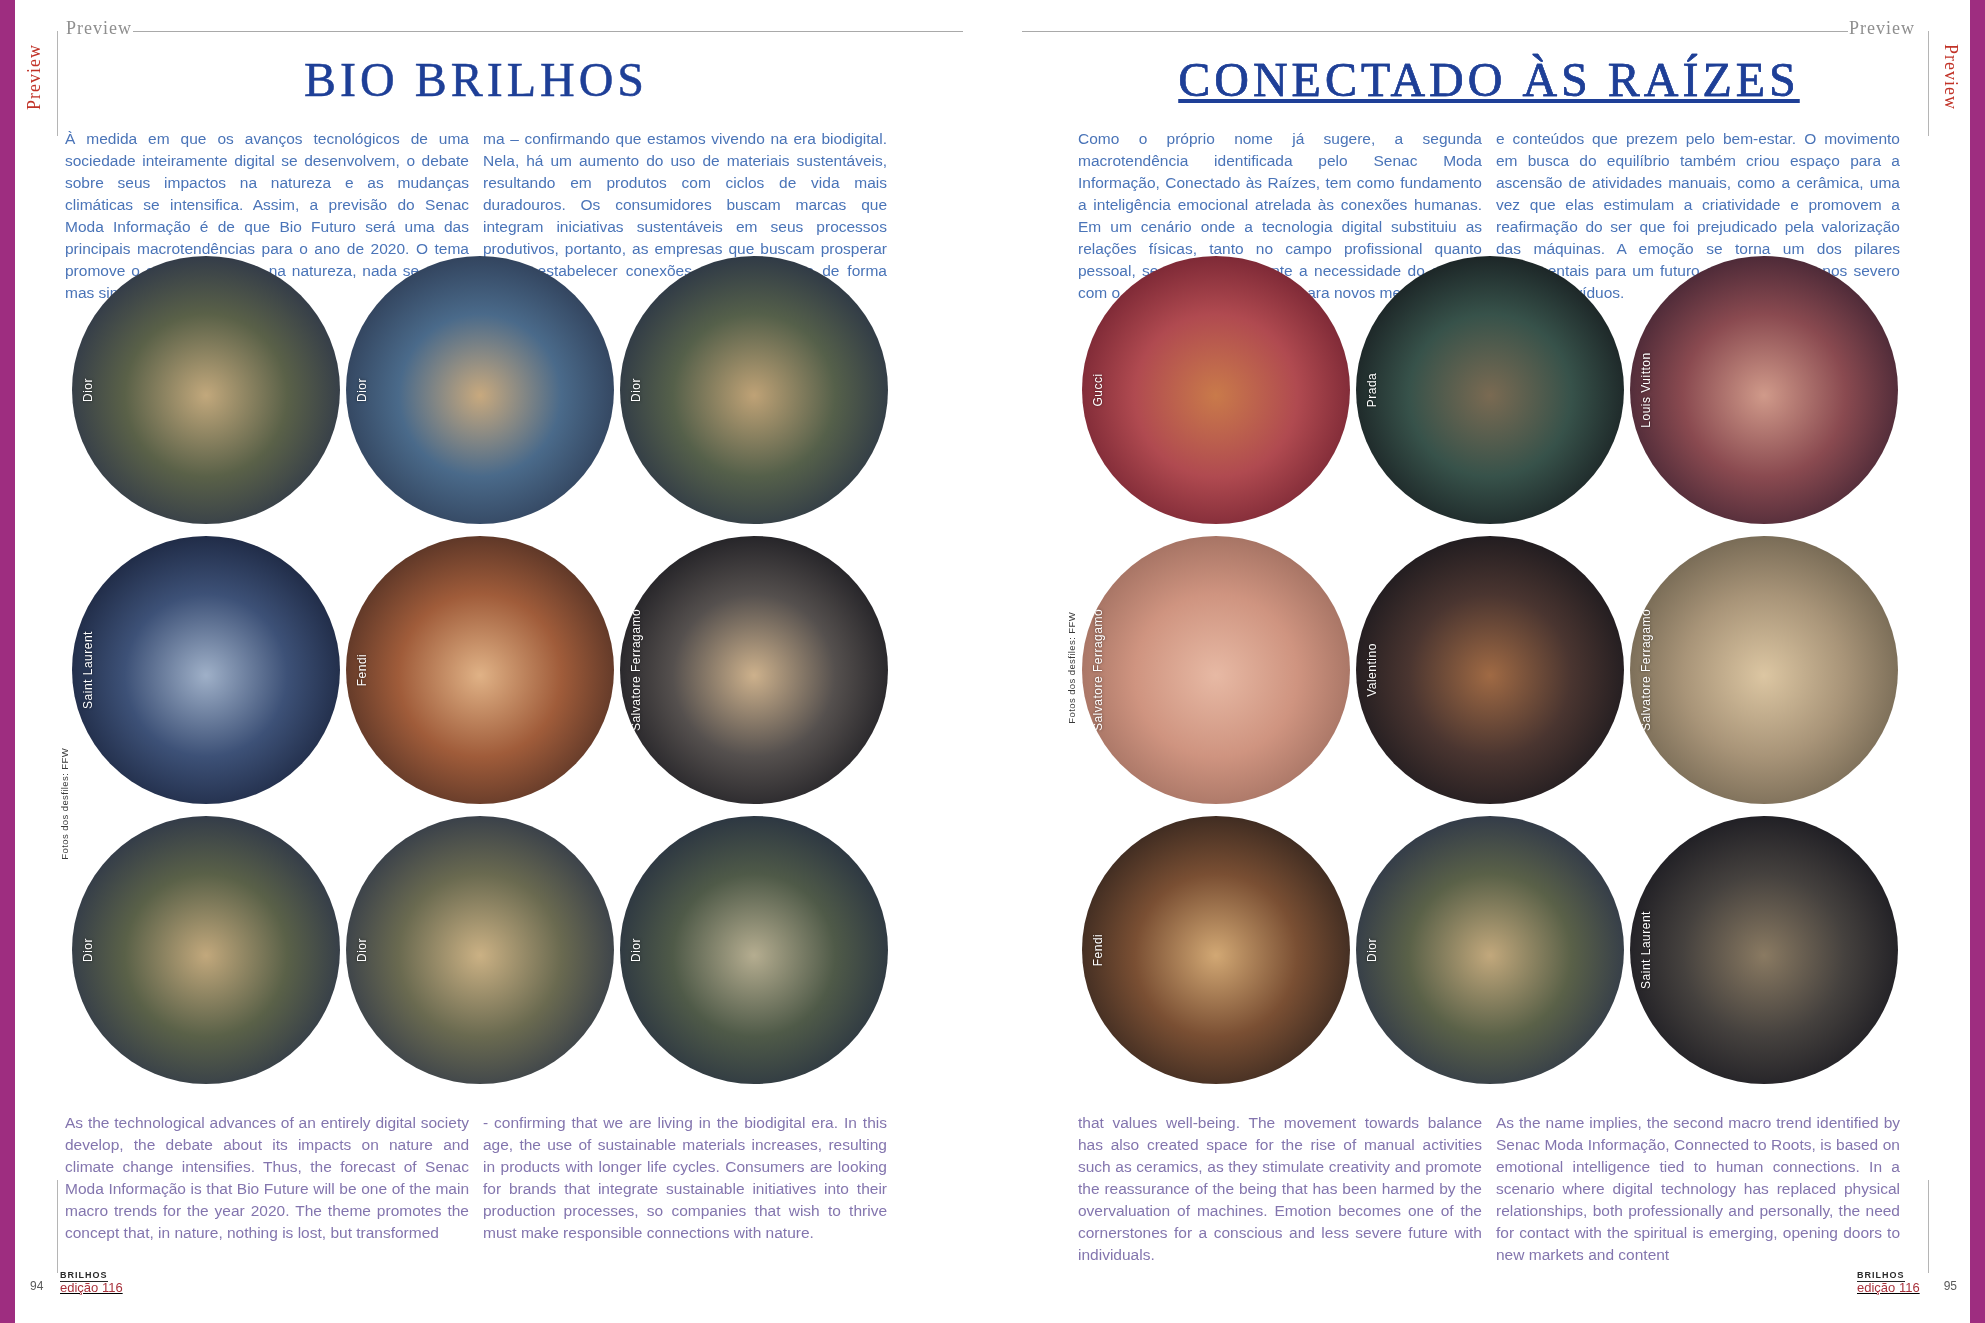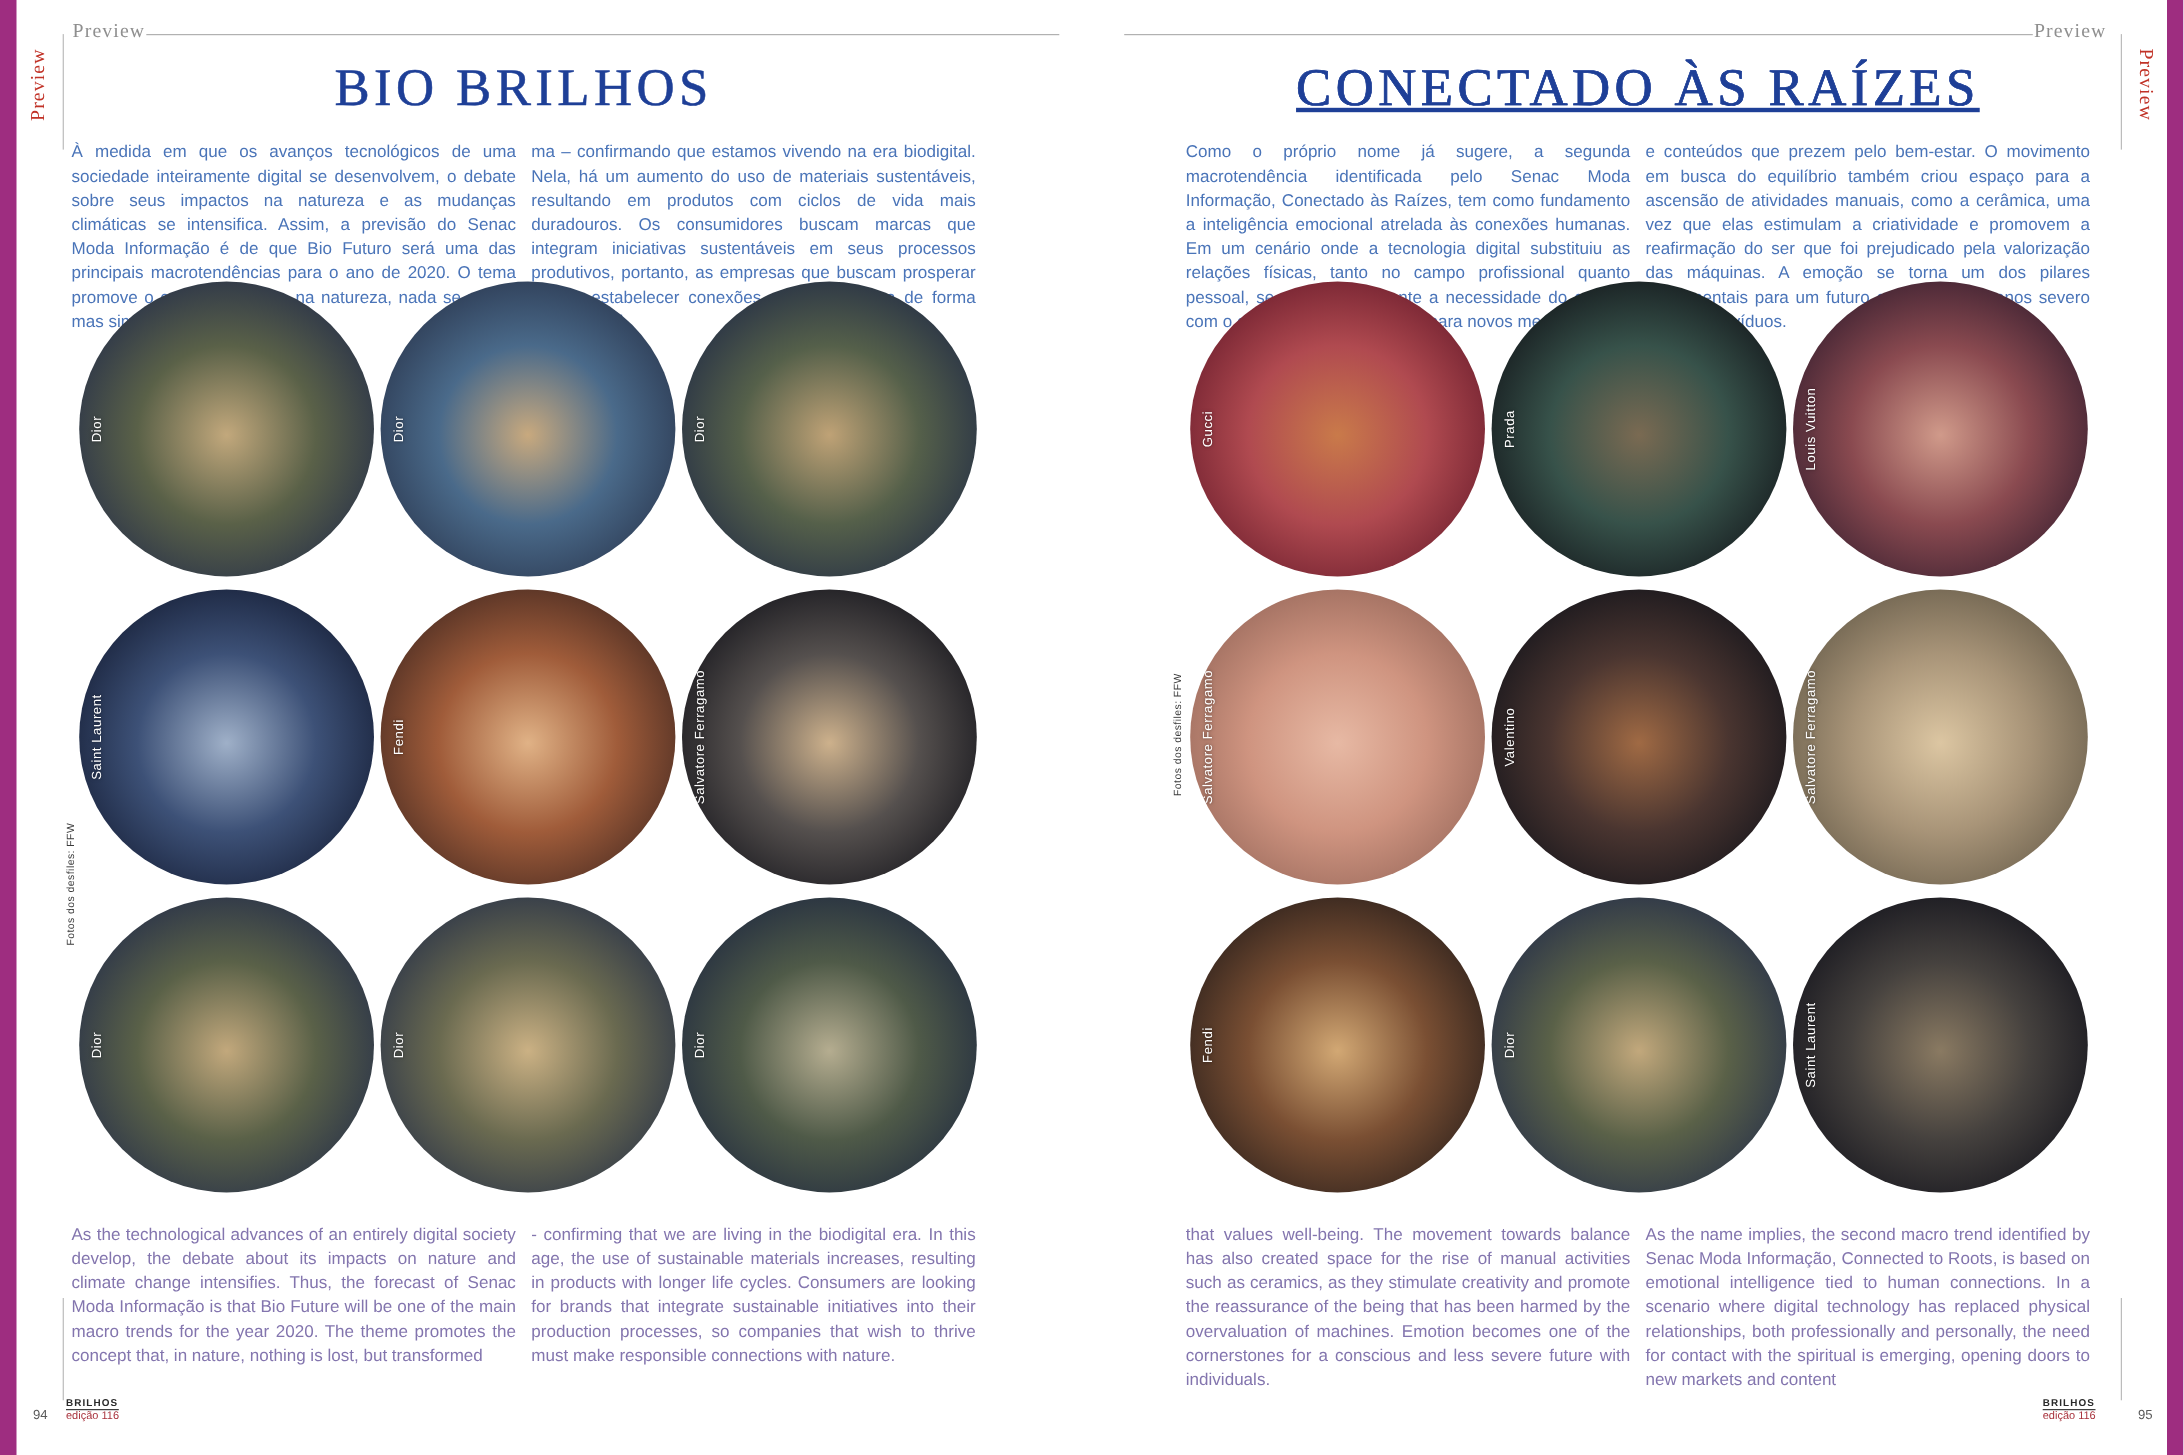--- a/index.html
+++ b/index.html
@@ -59,27 +59,27 @@
   .photo-credit{
     position:absolute;writing-mode:vertical-rl;transform:rotate(180deg);
     font-size:9.5px;color:#3a3a3a;letter-spacing:.4px;white-space:nowrap;
   }
   .photo-credit.left{left:59px;top:748px;}
   .photo-credit.right{left:1066px;top:612px;}
 
   
   .page-num{position:absolute;bottom:30px;font-size:12px;color:#5a5a5a;}
   .page-num.left{left:30px;} .page-num.right{right:28px;margin-top:25px;}
-  .mag-logo{position:absolute;bottom:30px;width:70px;line-height:10px;}
+  .mag-logo{position:absolute;bottom:30px;width:70px;line-height:10px;text-decoration:underline;}
   .mag-logo.left{left:60px;} .mag-logo.right{right:58px;}
   .mag-logo .name{
     font-size:9px;font-weight:bold;color:#2a2a2a;letter-spacing:1px;
     border-bottom:1px solid #2a2a2a;display:inline-block;padding-bottom:1px;
   }
-  .mag-logo .edition{font-size:10px;color:#a8323c;display:block;margin-top:1px;}
+  .mag-logo .edition{font-size:13px;color:#a8323c;display:block;margin-top:1px;}
 </style>
 </head>
 <body style="--accent-bar: #9e2d80; --title-blue: #1e3f97; --body-blue: #4a74b8; --body-purple: #8375ae; --preview-red: #c13227; --preview-gray: #8f8f8f;">
 
 <div class="edge-bar left"></div>
 <div class="edge-bar right"></div>
 
 <div class="preview-side left">Preview</div>
 <div class="preview-side right">Preview</div>
 

